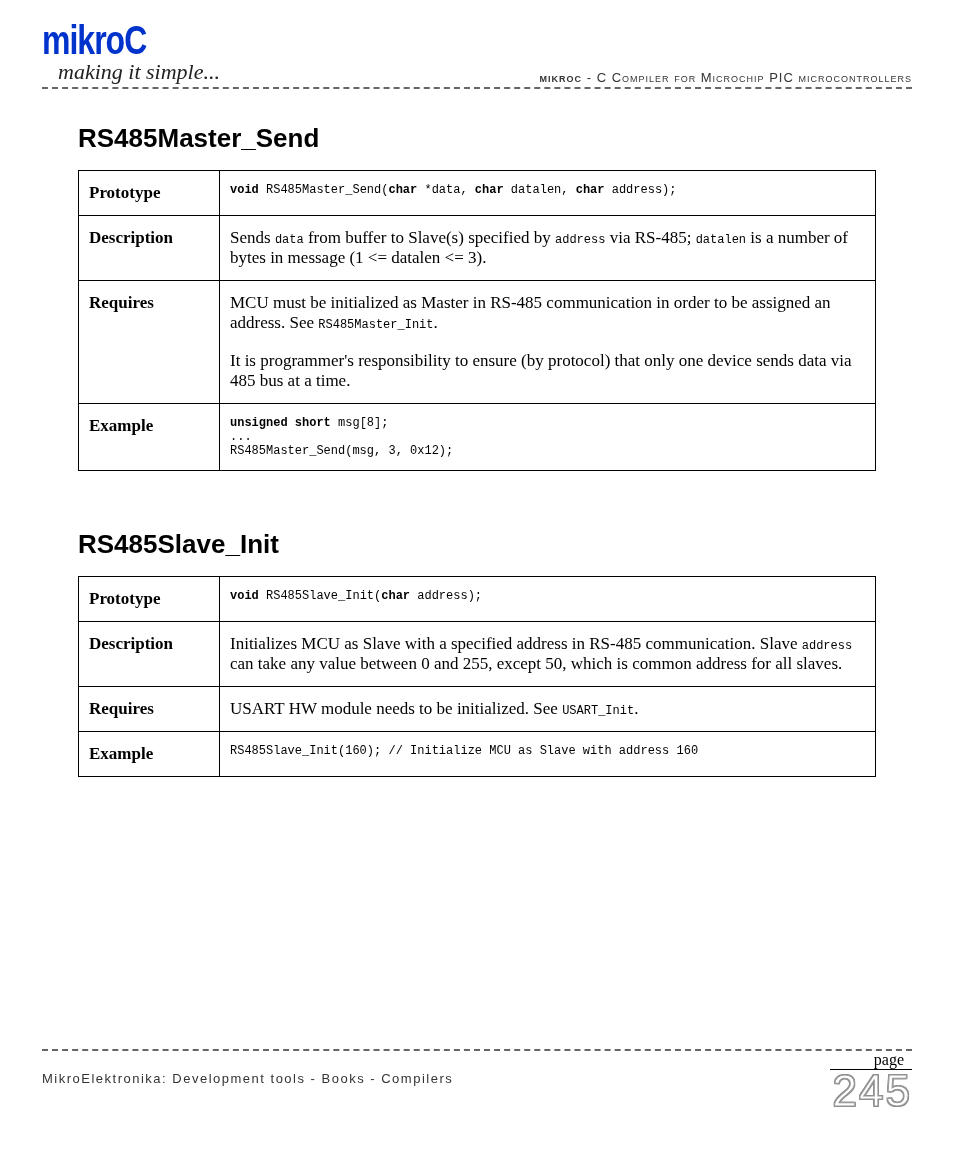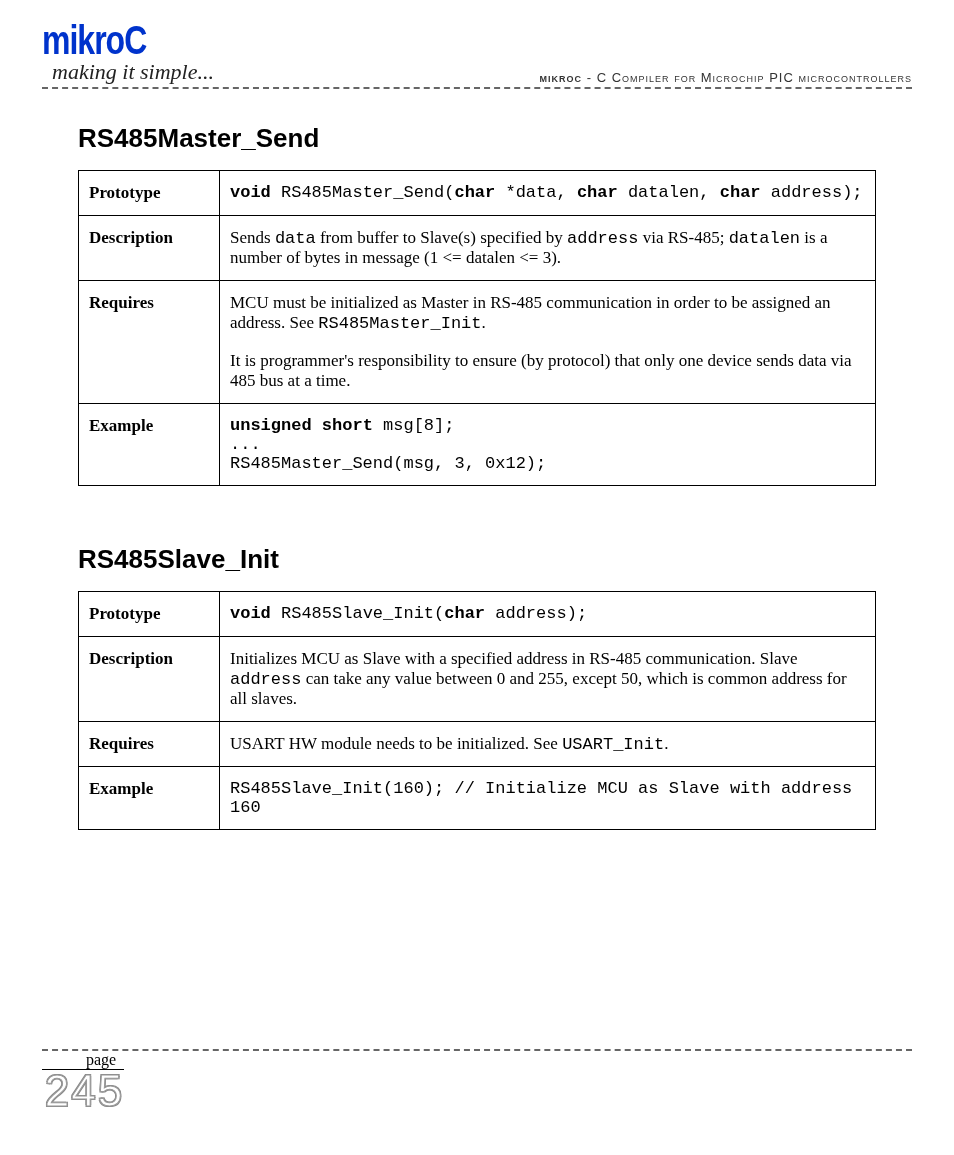--- a/index.html
+++ b/index.html
@@ -38,21 +38,21 @@
     justify-content: space-between;
     align-items: flex-end;
     border-bottom: 2px dashed #666;
     padding-bottom: 2px;
   }
   .tagline {
     font-family: "Brush Script MT", cursive;
     font-size: 22px;
     font-style: italic;
     color: #222;
-    margin-left: 10px;
+    margin-left: 16px;
   }
   .header-right {
     font-family: Arial, sans-serif;
     font-size: 13px;
     letter-spacing: 1px;
     color: #333;
   }
   .header-right .mikro {
     font-weight: bold;
     text-transform: lowercase;
@@ -77,21 +77,21 @@
     padding: 12px 10px;
     vertical-align: top;
   }
   table.func td.label {
     width: 120px;
     font-family: "Times New Roman", serif;
     font-weight: bold;
   }
   .mono {
     font-family: "Courier New", Courier, monospace;
-    font-size: 17px;
+    font-size: 12px;
   }
   .mono b { font-weight: bold; }
   .req-block { margin:0; }
   .req-block p { margin: 0 0 0 0; }
   .req-block p + p { margin-top: 18px; }
   .footer {
     position: absolute;
     left: 42px;
     right: 42px;
     bottom: 42px;
@@ -198,19 +198,20 @@
         <td class="mono">RS485Slave_Init(160); // Initialize MCU as Slave with address 160</td>
       </tr>
     </tbody>
       </table>
 
   </div>
 
   <div class="footer">
     <div class="footer-rule"></div>
     <div class="footer-row">
+      <div class="footer-text">MikroElektronika: Development tools - Books - Compilers</div>
       <div class="page-box">
         <span class="page-label">page</span><br>
         <span class="page-num">245</span>
       </div>
     </div>
   </div>
 </div>
 
 </body></html>

